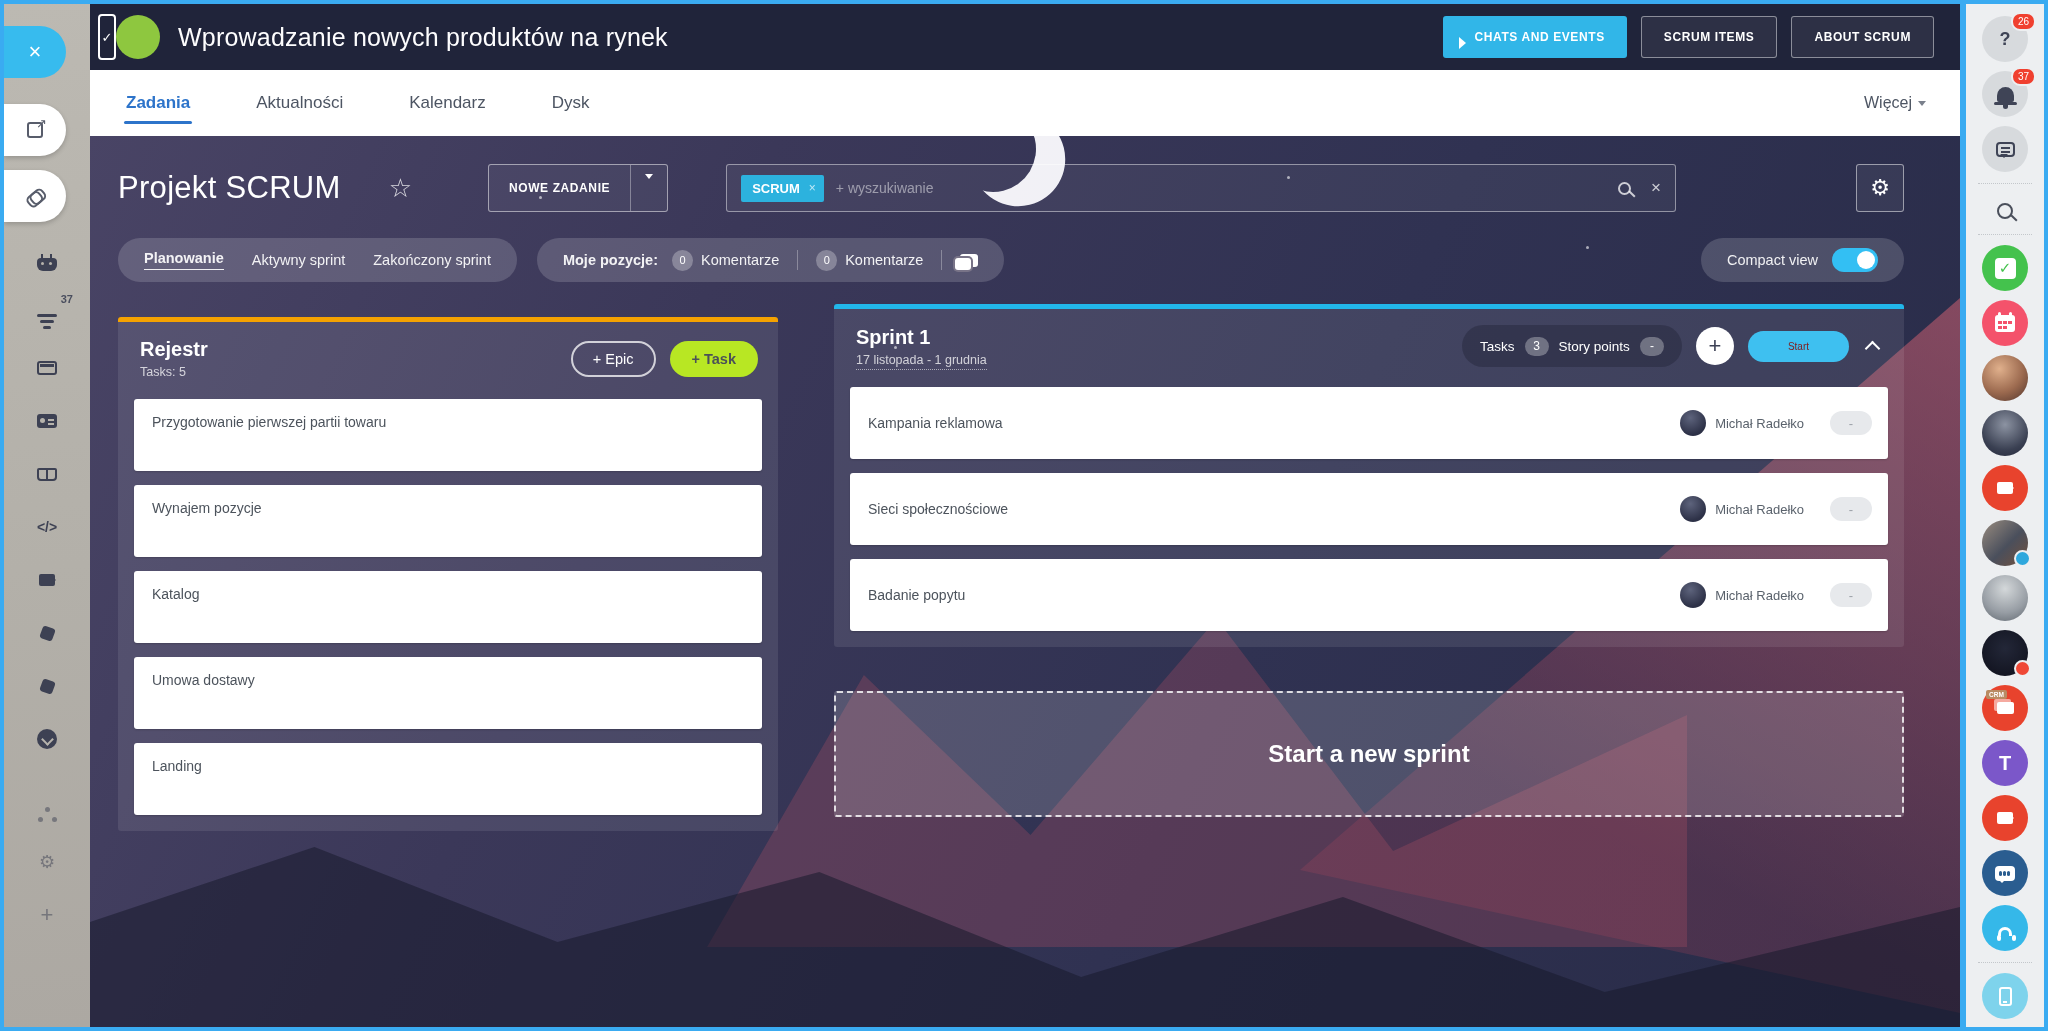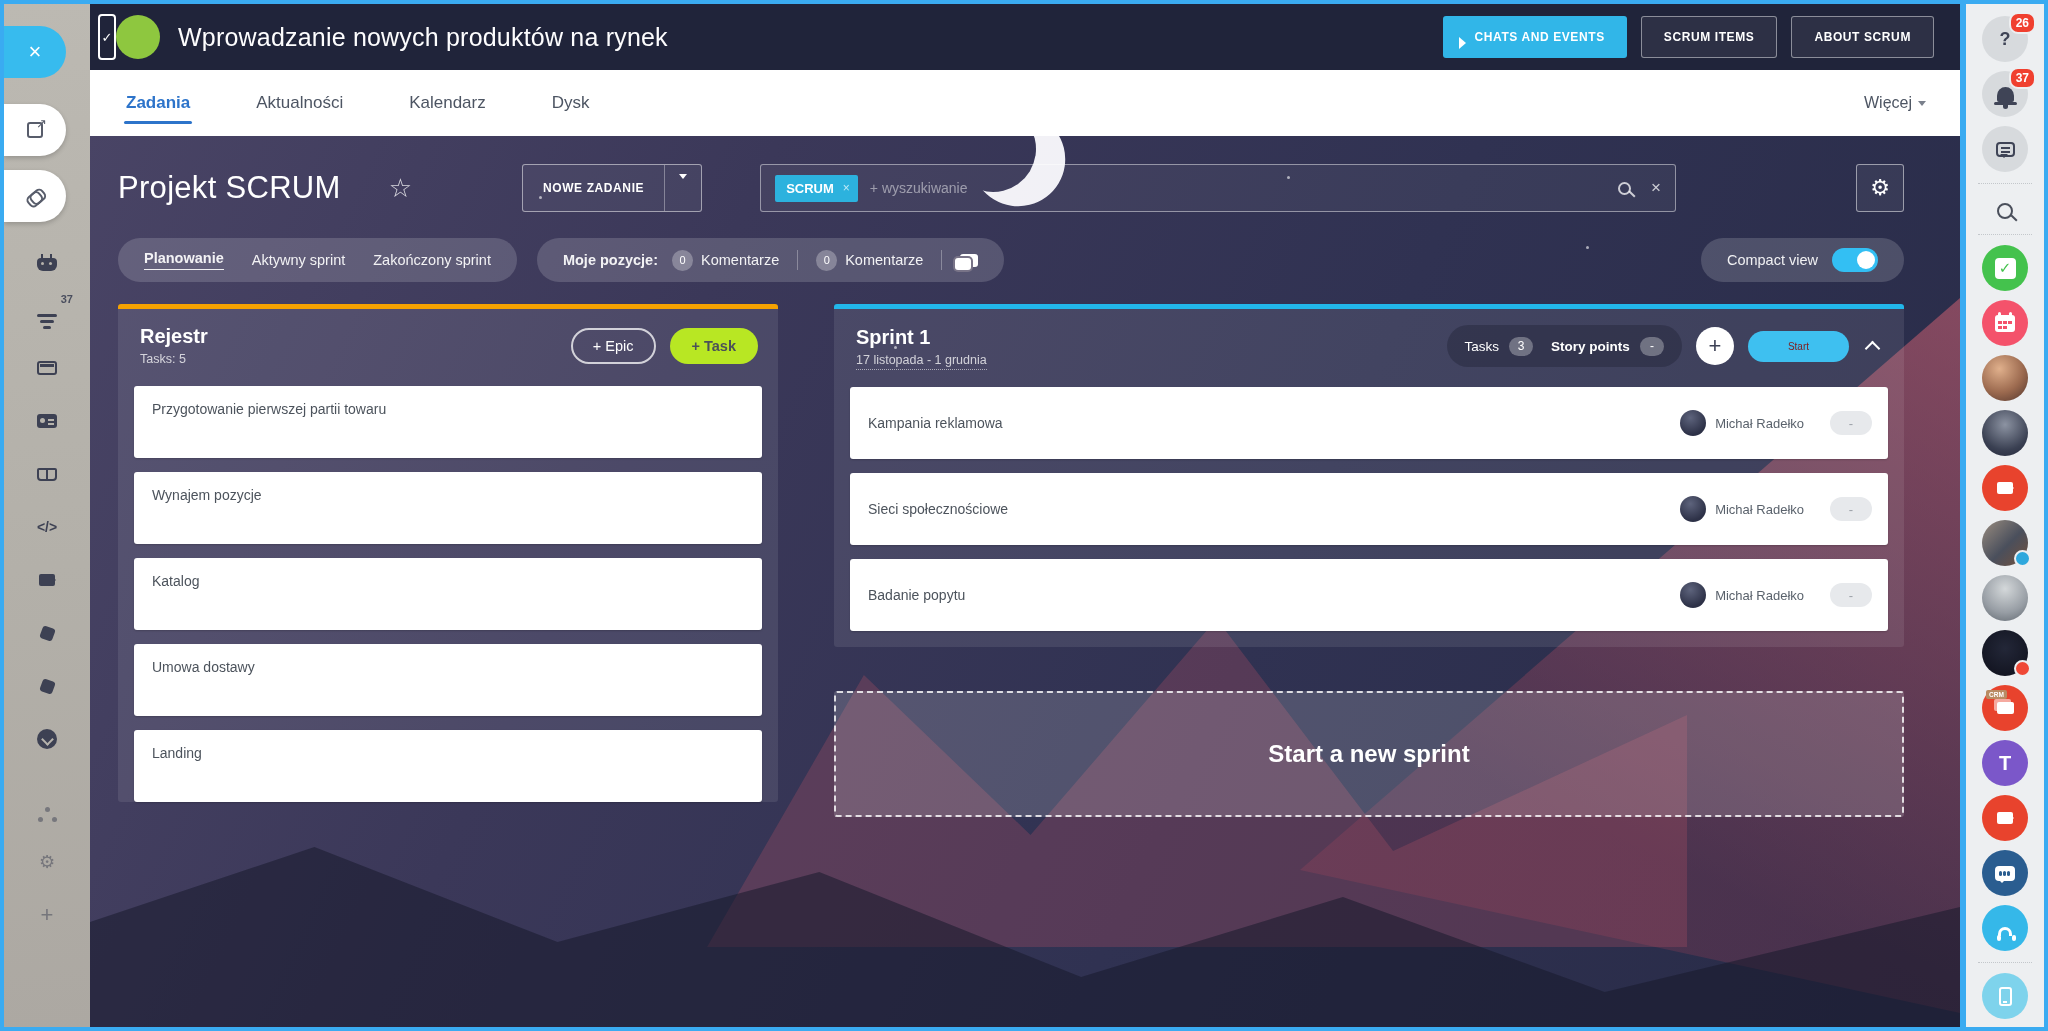--- a/index.html
+++ b/index.html
@@ -85,21 +85,21 @@
     clip-path:polygon(100% 0,100% 100%,0 80%);}
   .mount2{ left:33%; bottom:80px; width:980px; height:400px; background:rgba(175,78,98,.30);
     clip-path:polygon(0 100%,16% 32%,33% 72%,52% 18%,70% 76%,100% 42%,100% 100%);}
   .mount3{ left:0; right:0; bottom:0; height:250px; background:rgba(23,25,43,.55);
     clip-path:polygon(0 58%,12% 28%,25% 66%,39% 38%,53% 80%,67% 48%,81% 86%,100% 52%,100% 100%,0 100%);}
   .star-dot{ width:3px; height:3px; border-radius:50%; background:rgba(255,255,255,.6);}
 
   .toolbar{ position:relative; z-index:2; margin-top:26px; display:flex; align-items:center; height:52px;gap:36px;}
   .proj-title{ color:#fff; font-size:31px; font-weight:300; letter-spacing:.3px; white-space:nowrap;}
   .fav-star{ color:rgba(255,255,255,.8); font-size:26px; margin:0 0 0 12px; cursor:pointer;}
-  .newtask-btn{ margin-left:74px; height:48px; display:flex; align-items:center; border:1px solid rgba(255,255,255,.5);
+  .newtask-btn{ margin-left:40px; height:48px; display:flex; align-items:center; border:1px solid rgba(255,255,255,.5);
     background:rgba(255,255,255,.05); border-radius:3px; color:#fff; cursor:pointer;}
   .newtask-btn .lbl{ font-size:12px; font-weight:bold; letter-spacing:.6px; padding:0 20px;}
   .newtask-btn .split{ width:1px; align-self:stretch; background:rgba(255,255,255,.35);}
   .newtask-btn .dd{ padding:0 14px;}
   .search-box{ flex:1; margin-left:22px; margin-right:144px; height:48px; border:1px solid rgba(255,255,255,.45);
     background:rgba(255,255,255,.05); border-radius:3px; display:flex; align-items:center; padding:0 14px; cursor:text;}
   .search-tag{ background:#2cb2de; color:#fff; font-size:13px; font-weight:bold; border-radius:2px;
     padding:6px 8px 6px 11px; display:flex; align-items:center; gap:9px;}
   .search-tag .x{ color:#bfe9f7; font-weight:normal; font-size:12px; cursor:pointer;}
   .search-ph{ color:rgba(255,255,255,.48); font-size:14px; margin-left:12px; flex:1;}
@@ -121,21 +121,21 @@
     font-size:11px; display:inline-flex; align-items:center; justify-content:center; margin:0 8px 0 14px;}
   .i-comments{ width:18px; height:13px; background:#fff; border-radius:3px; position:relative; display:inline-block;}
   .i-comments::before{ content:""; position:absolute; left:-5px; top:4px; width:16px; height:12px; background:#fff; border-radius:3px; box-shadow:0 0 0 2px rgba(120,115,135,1);}
   .i-comments::after{ content:""; position:absolute; left:0px; bottom:-5px; border:4px solid transparent; border-top-color:#fff;}
   .compact-pill{ margin-left:auto; gap:14px;}
   .toggle{ width:46px; height:24px; border-radius:13px; background:#33bff3; position:relative; cursor:pointer;}
   .toggle::after{ content:""; position:absolute; right:3px; top:3px; width:18px; height:18px; border-radius:50%; background:#fff;}
 
   .columns{ position:relative; z-index:2; margin-top:22px; display:flex; align-items:flex-start; gap:56px;}
   .panel{ background:rgba(255,255,255,.09); border-radius:3px;}
-  .backlog-col{ flex:0 0 660px; border-top:5px solid #f5a201; }
+  .backlog-col{ flex:0 0 660px; border-top:5px solid #f5a201; padding-bottom:16px;margin-top:13px;}
   .sprint-col{ flex:1; display:flex; flex-direction:column;}
   .sprint-panel{ border-top:5px solid #22b7ea; padding-bottom:16px;}
   .panel-head{ display:flex; align-items:center; padding:16px 20px 6px 22px;}
   .panel-title{ color:#fff; font-size:20px; font-weight:bold;}
   .panel-sub{ color:rgba(255,255,255,.75); font-size:12.5px; margin-top:4px;}
   .dotted{ border-bottom:1px dotted rgba(255,255,255,.55); padding-bottom:2px;}
   .head-actions{ margin-left:auto; display:flex; align-items:center; gap:14px;}
   .epic-btn{ border:2px solid rgba(255,255,255,.75); color:#fff; border-radius:19px; padding:8px 20px;
     font-size:14.5px; background:transparent; cursor:pointer;text-align:center;}
   .task-btn{ background:#b8e723; color:#4b5158; border-radius:19px; padding:10px 22px; font-size:14.5px;
@@ -162,22 +162,22 @@
   .new-sprint{ margin-top:44px; height:126px; border:2px dashed rgba(255,255,255,.8); border-radius:3px;
     background:rgba(255,255,255,.16); display:flex; align-items:center; justify-content:center;
     color:#fff; font-size:24px; font-weight:600; cursor:pointer;}
 
   
   .right-rail{ width:84px; flex:0 0 84px; background:#edeff1; border-left:6px solid #3aabf1;
     display:flex; flex-direction:column; align-items:center; padding-top:12px; overflow:hidden;}
   .rric{ width:46px; height:46px; border-radius:50%; margin-bottom:9px; position:relative; flex:0 0 auto;
     display:flex; align-items:center; justify-content:center; cursor:pointer;}
   .rr-gray{ background:#d7dadd; color:#3f4456;}
-  .rr-badge{ position:absolute; top:-4px; right:-8px; background:#f0402f; color:#fff; font-size:12px;
-    font-weight:bold; border-radius:9px; padding:2px 5px; border:2px solid #edeff1;}
+  .rr-badge{ position:absolute; top:-4px; right:-8px; background:#f0402f; color:#fff; font-size:10px;
+    font-weight:normal; border-radius:9px; padding:2px 5px; border:2px solid #edeff1;}
   .rr-div{ width:54px; border-top:1px dotted #c3c7cb; margin:2px 0 10px 0;}
   .i-bell{ width:17px; height:15px; background:currentColor; border-radius:9px 9px 2px 2px; position:relative;}
   .i-bell::before{ content:""; position:absolute; left:-3px; right:-3px; bottom:-3px; height:2.5px; background:currentColor; border-radius:2px;}
   .i-bell::after{ content:""; position:absolute; left:50%; bottom:-7px; width:5px; height:4px; margin-left:-2.5px; background:currentColor; border-radius:0 0 4px 4px;}
   .i-bubble{ width:19px; height:15px; border:2px solid currentColor; border-radius:4px; position:relative;}
   .i-bubble::after{ content:""; position:absolute; left:2px; bottom:-7px; border:4px solid transparent; border-top-color:currentColor;}
   .i-bubble::before{ content:""; position:absolute; left:3px; top:3px; width:9px; height:2px; background:currentColor; box-shadow:0 4px 0 currentColor;}
   .rr-green{ background:#44c24d;}
   .i-tasksq{ width:21px; height:21px; background:#fff; border-radius:4px; color:#44c24d; font-size:15px; font-weight:bold;
     display:flex; align-items:center; justify-content:center;}
@@ -373,21 +373,21 @@
         <div class="panel sprint-panel">
           <div class="panel-head">
             <div>
               <div class="panel-title">Sprint 1</div>
               <div class="panel-sub"><span class="dotted">17 listopada - 1 grudnia</span></div>
             </div>
             <div class="head-actions">
               <div class="sprint-stats">
                 <span>Tasks</span>
                 <span class="stat-badge">3</span>
-                <span style="margin-left:8px;font-weight:bold;">Story points</span>
+                <span style="">Story points</span>
                 <span class="stat-badge">-</span>
               </div>
               <span class="plus-circle">+</span>
               <span class="start-btn">Start</span>
               <span class="chev-up"></span>
             </div>
           </div>
           <div class="card sprint-card">
             <span class="t">Kampania reklamowa</span>
             <span class="assignee">

